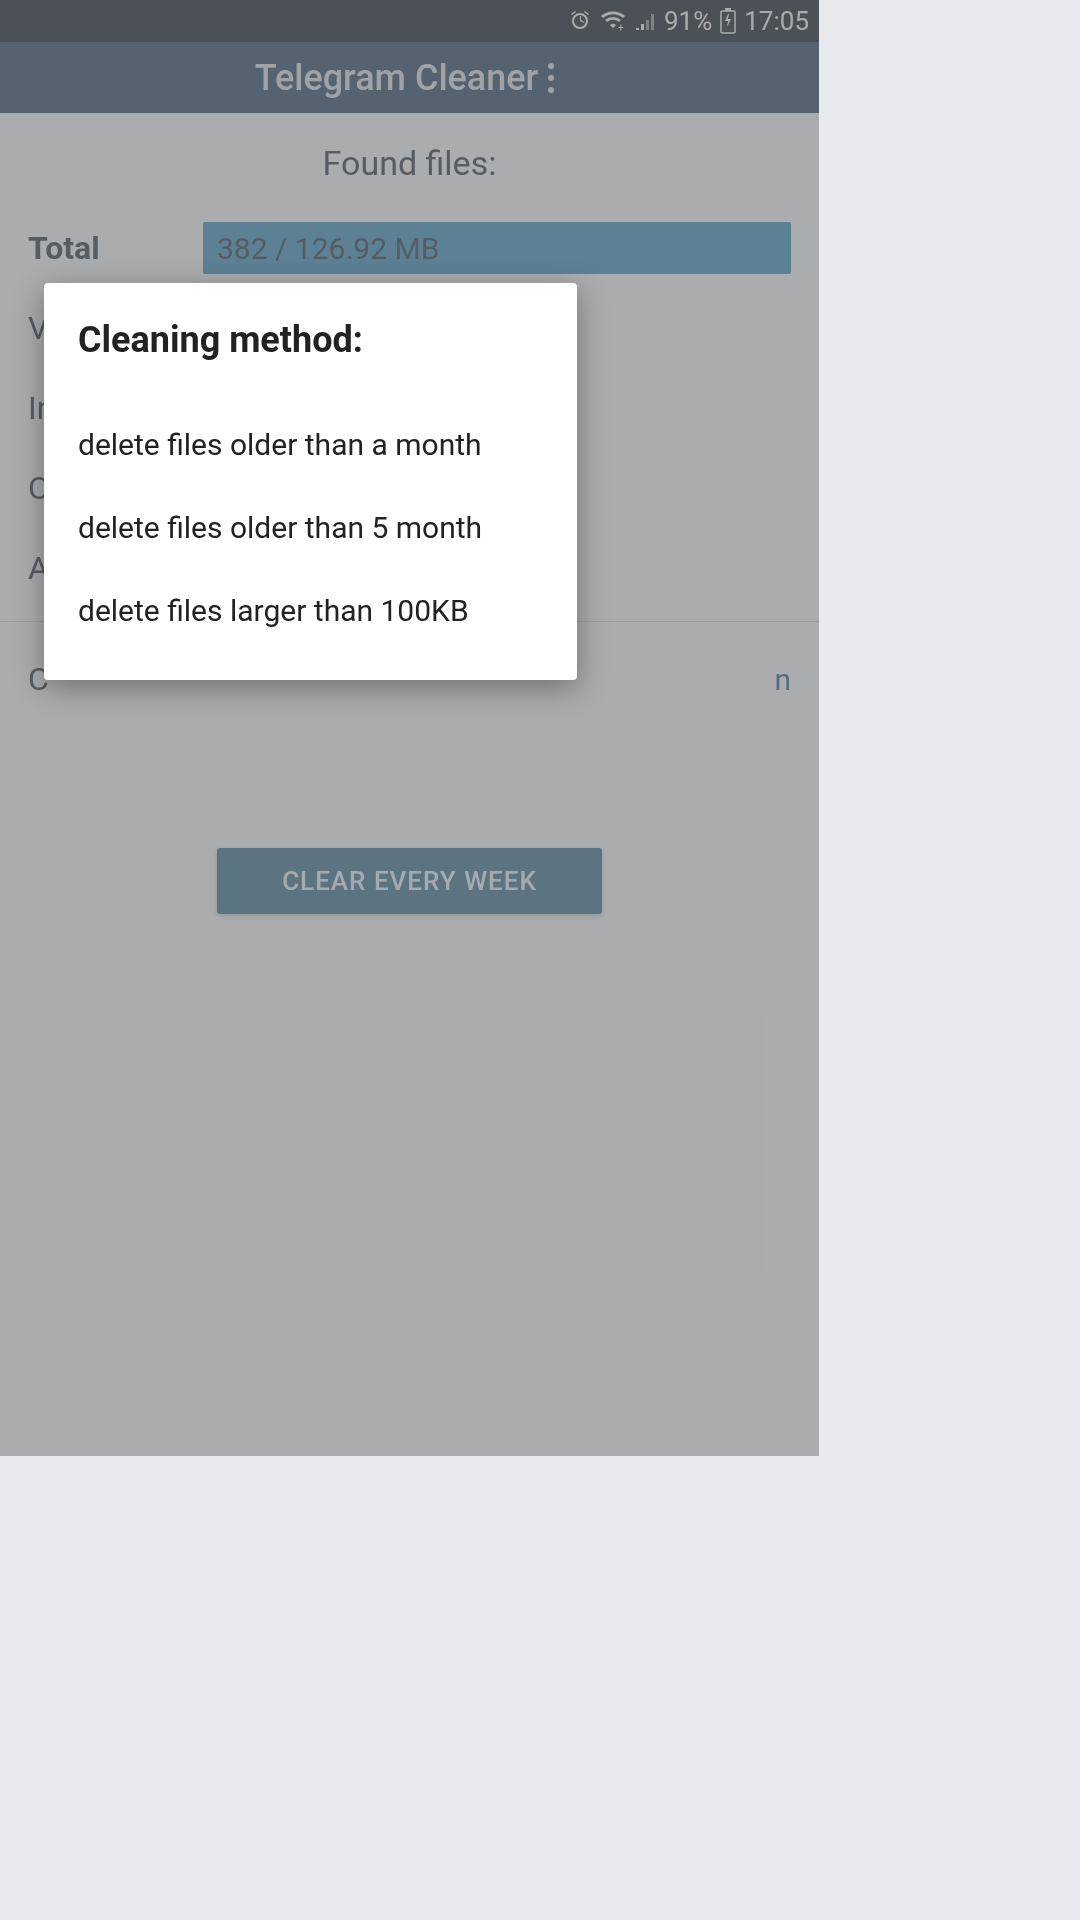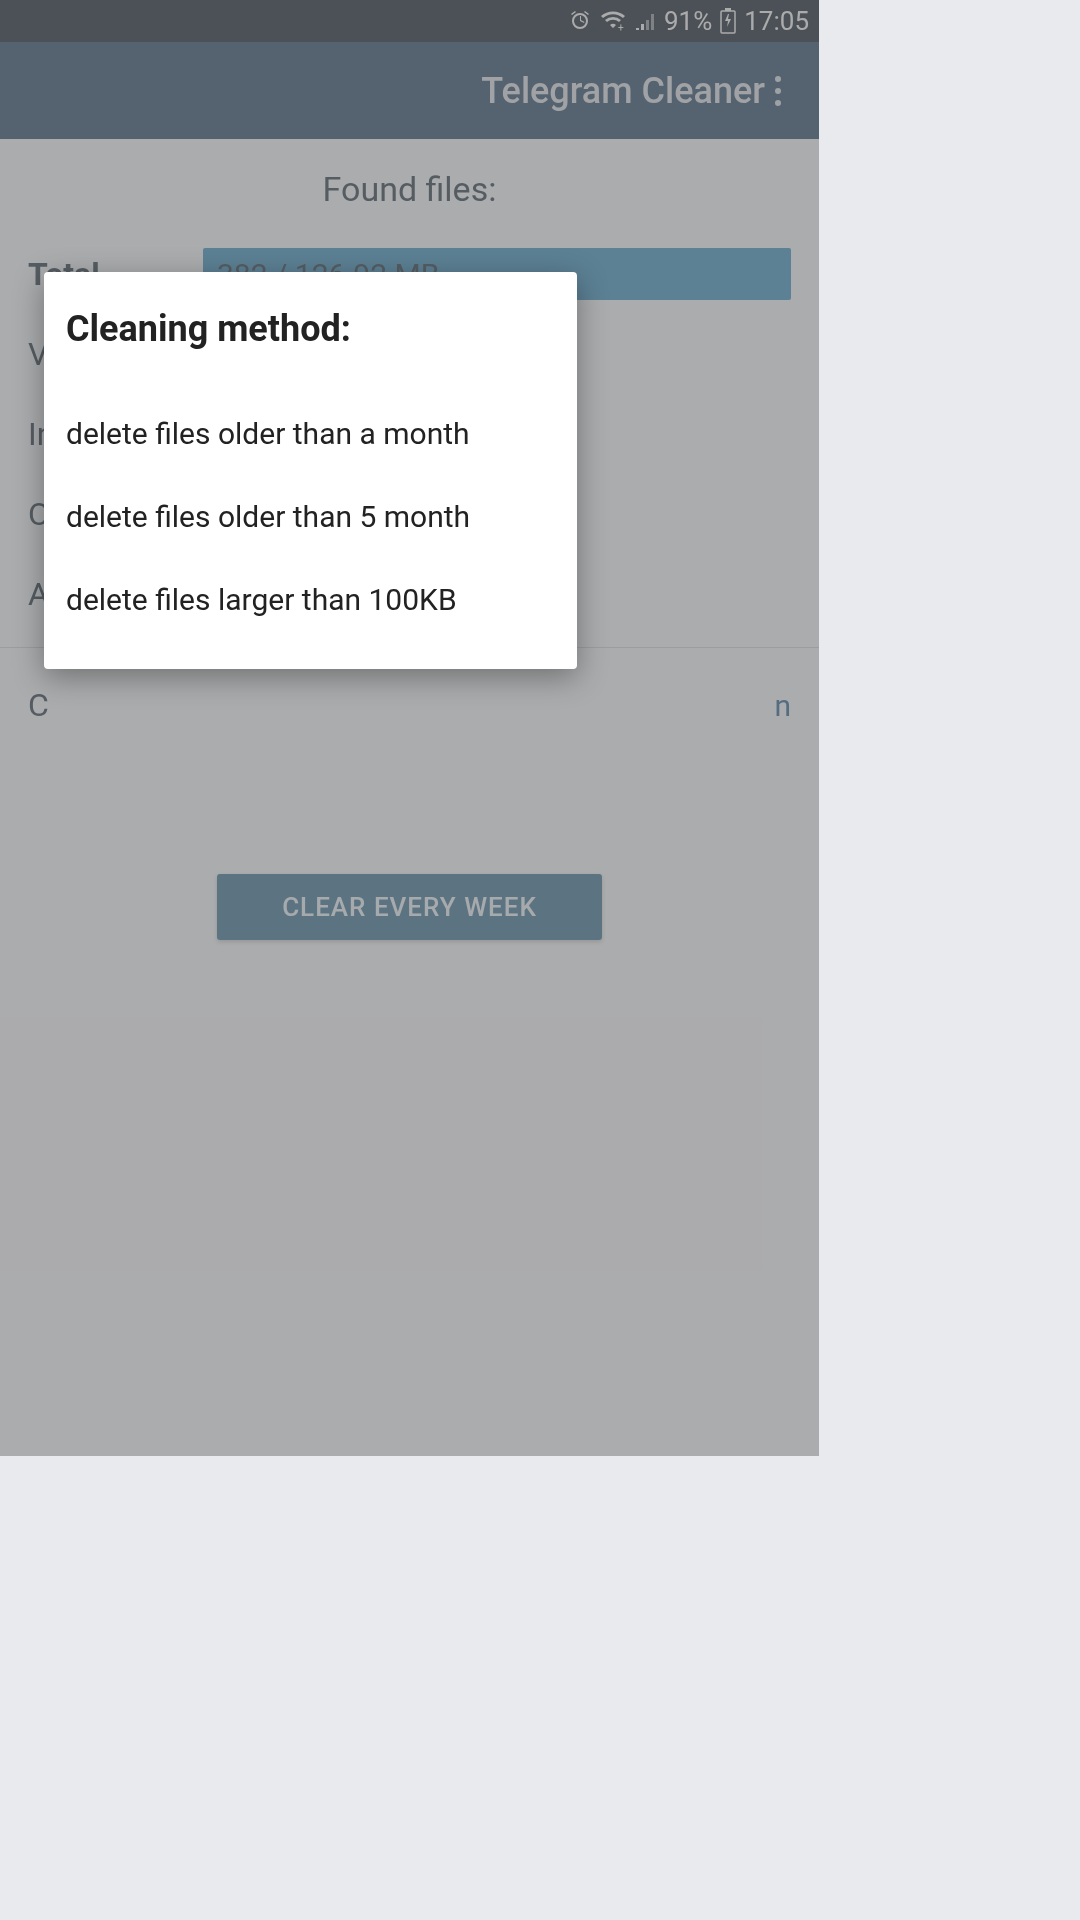--- a/index.html
+++ b/index.html
@@ -33,25 +33,25 @@
       color: #e8e8e8;
       display: inline-flex;
       align-items: center;
     }
     .status-text {
       color: #e8e8e8;
       font-size: 26px;
       font-weight: 400;
     }
     .app-bar {
-      height: 97px;
+      height: 71px;
       background: #2c4a66;
       display: flex;
       align-items: center;
-      justify-content: flex-end;
+      justify-content: center;
       padding: 0 28px 0 28px;
     }
     .app-title {
       color: #d0d6db;
       font-size: 36px;
       font-weight: 500;
     }
     .overflow-menu {
       display: flex;
       flex-direction: column;
@@ -143,27 +143,27 @@
       box-shadow: 0 2px 4px rgba(0,0,0,0.2);
     }
     .overlay {
       position: absolute;
       inset: 0;
       background: rgba(120,120,120,0.55);
       z-index: 10;
     }
     .dialog {
       position: absolute;
-      top: 272px;
+      top: 283px;
       left: 44px;
       width: 533px;
       background: #ffffff;
       border-radius: 4px;
       box-shadow: 0 8px 30px rgba(0,0,0,0.35);
-      padding: 36px 22px 28px;
+      padding: 36px 34px 28px;
       z-index: 20;
     }
     .dialog-title {
       font-size: 36px;
       font-weight: 700;
       color: #222;
       margin-bottom: 42px;
     }
     .dialog-option {
       font-size: 30px;

